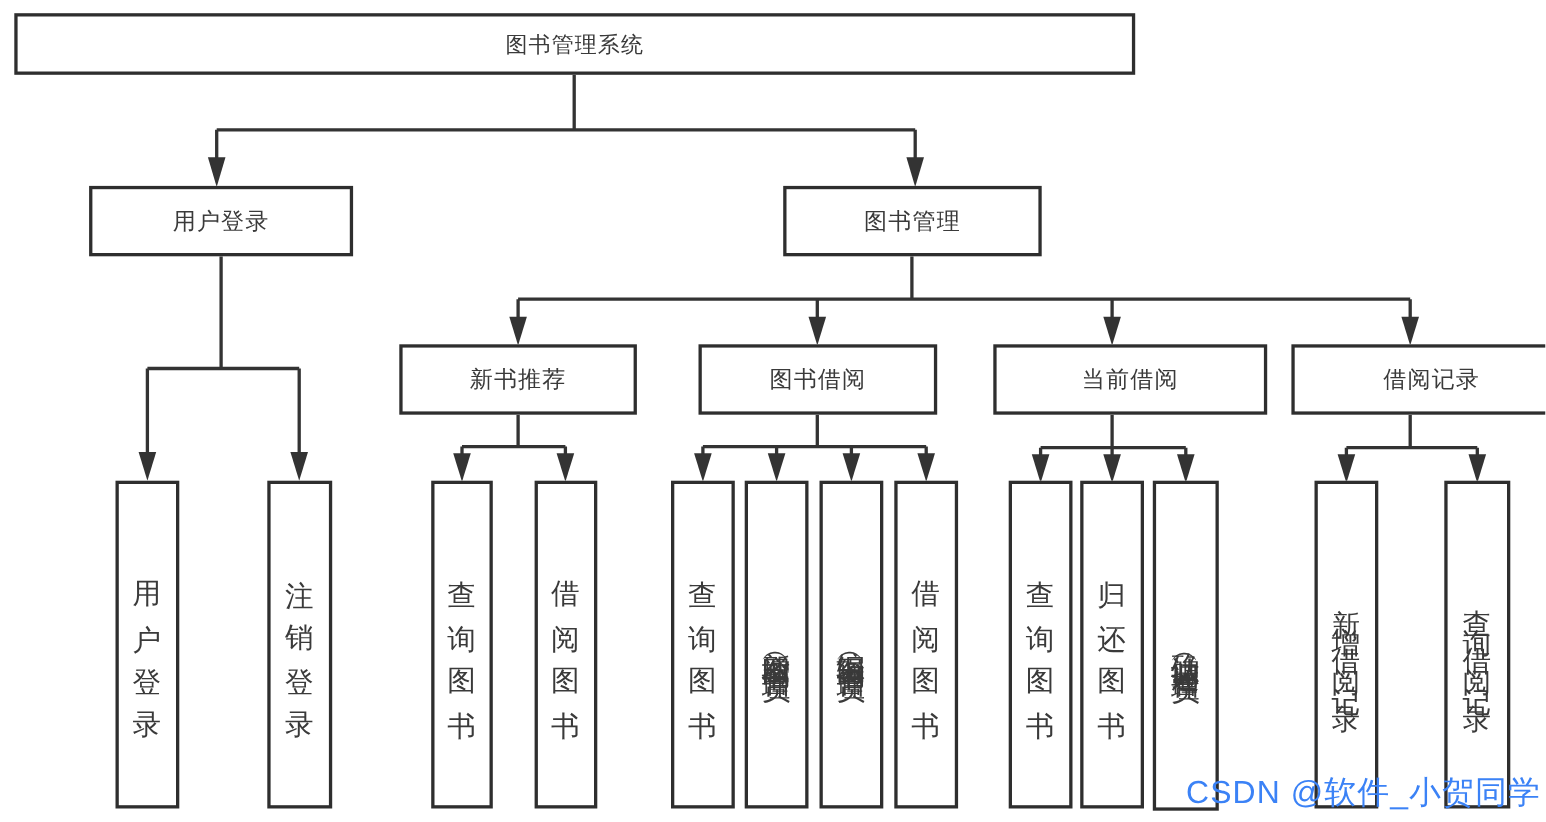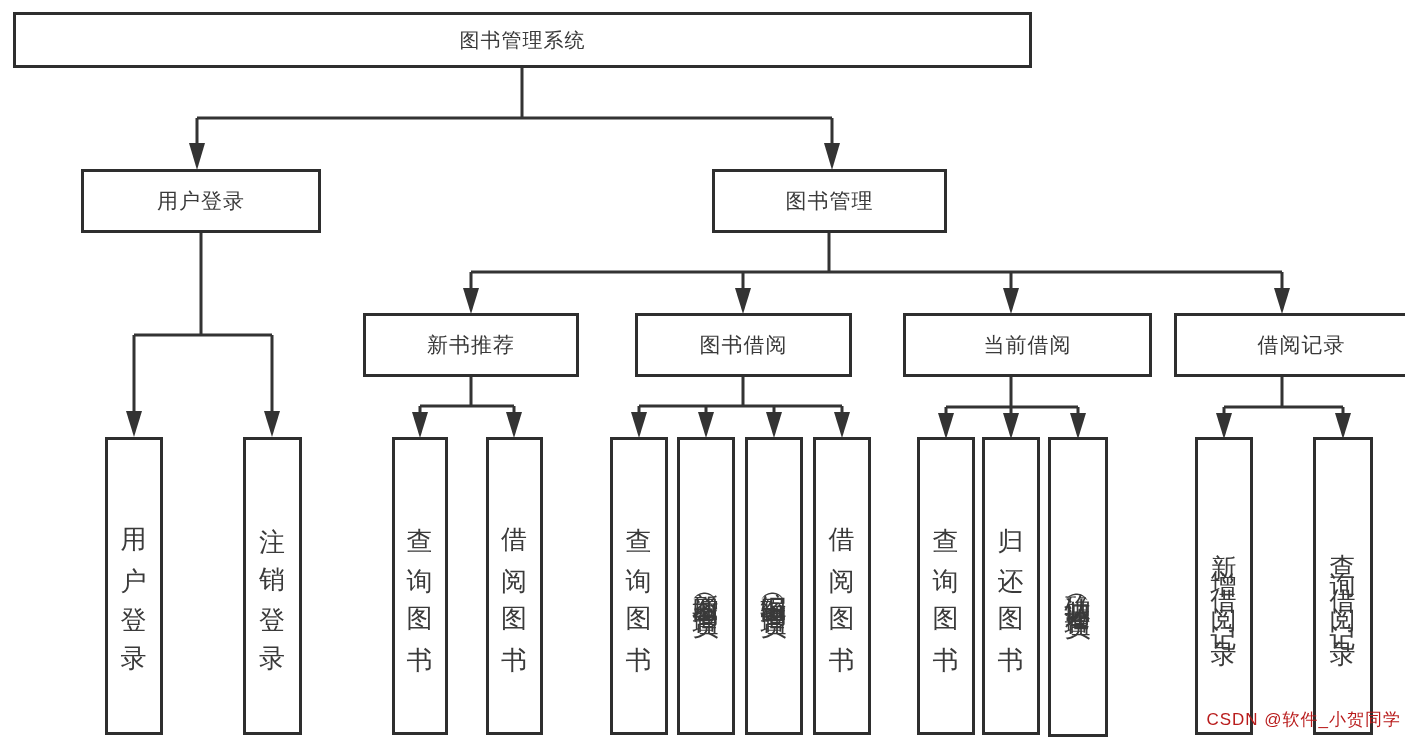--- a/index.html
+++ b/index.html
@@ -15,22 +15,22 @@
     display:flex; align-items:center; justify-content:center;
     color:#3a3a3a;
   }
   .hlabel { font-size:21px; letter-spacing:1px; white-space:nowrap; }
   .root .hlabel { font-size:20px; }
   .vtext {
     writing-mode:vertical-rl; text-orientation:mixed;
     font-size:26px; line-height:1; white-space:nowrap;
   }
   .watermark {
-    position:absolute; right:4px; bottom:16px;
-    font-size:17px; color:#b91c1c; letter-spacing:1px; white-space:nowrap;
+    position:absolute; right:4px; bottom:6px;
+    font-size:29px; color:#3b82f6; letter-spacing:1px; white-space:nowrap;
   }
 </style>
 </head>
 <body>
 
 <div class="canvas">
 
   <svg class="wires" viewBox="0 0 1405 747" xmlns="http://www.w3.org/2000/svg">
     <g stroke="#333333" stroke-width="3" fill="none">
 

